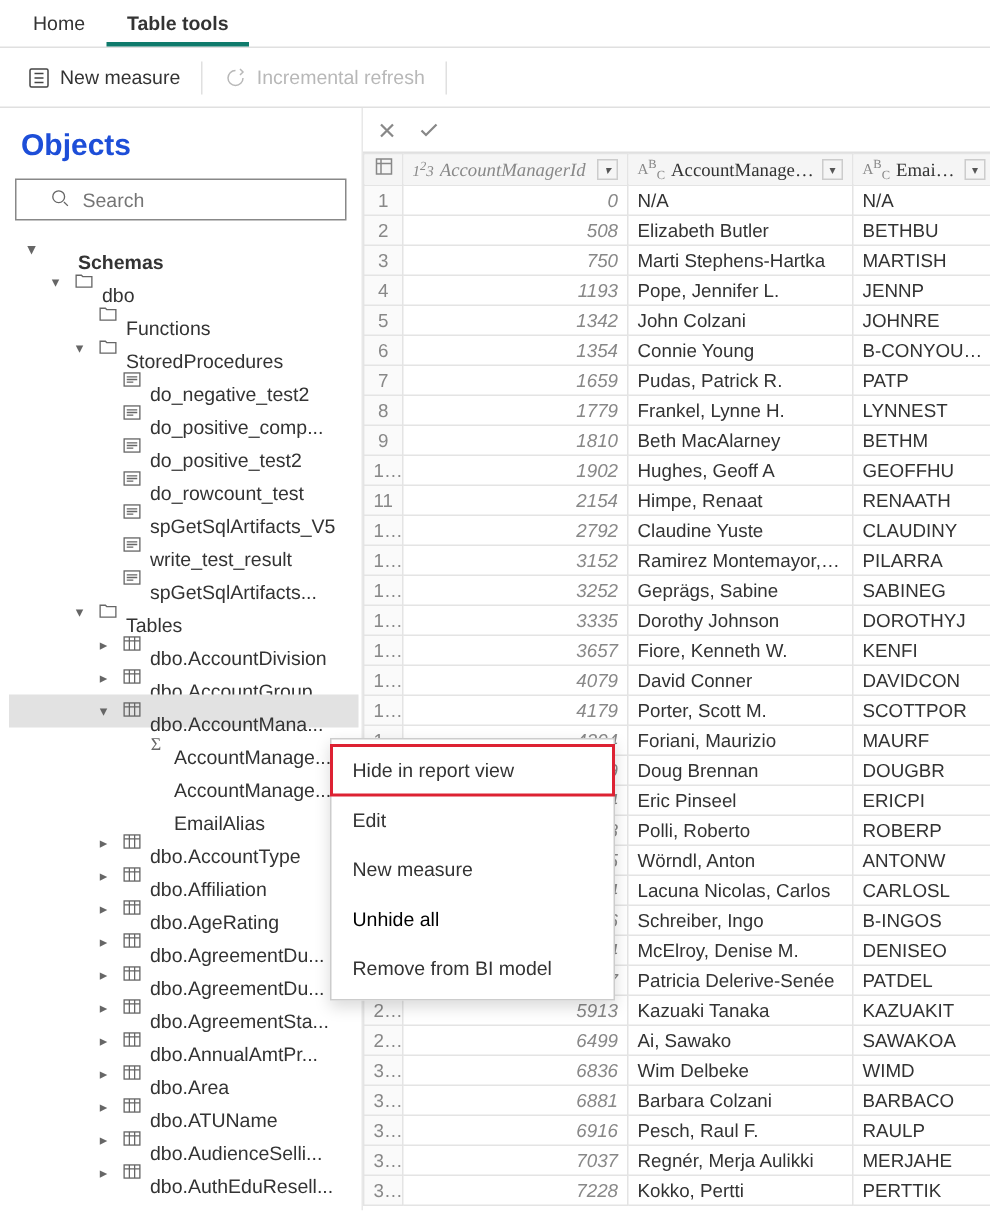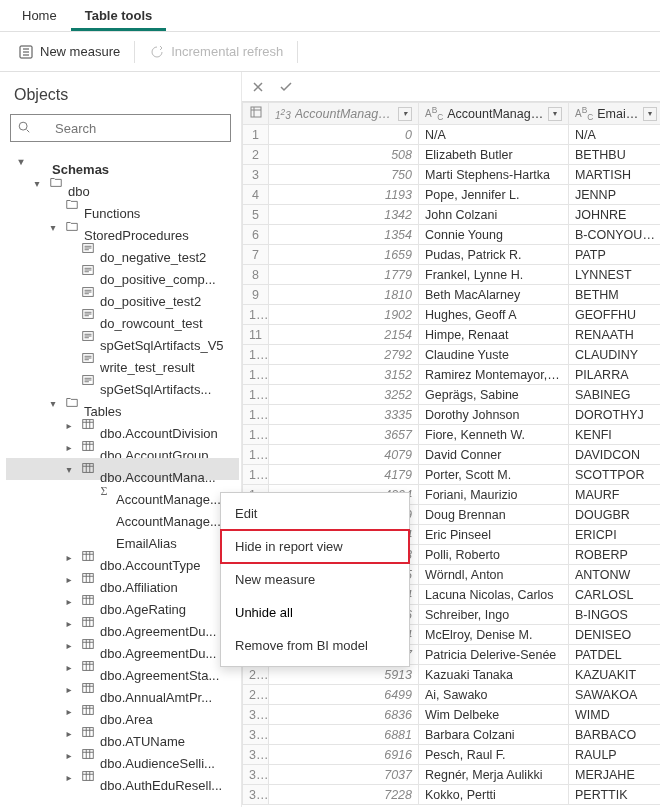--- a/index.html
+++ b/index.html
@@ -57,32 +57,33 @@
     height: calc(807px - 72px);
   }
   .sidebar {
     width: 242px;
     border-right: 1px solid #e8e8e8;
     padding: 8px 0;
     overflow: hidden;
     position: relative;
   }
   .side-title {
-    font-size: 16px;
+    font-size: 20px;
     padding: 6px 14px 10px;
-    color: #404040;
+    color: #1d4ed8;
+    font-weight: bold;
   }
   .search-wrap {
     margin: 0 10px 8px;
     border: 1px solid #888;
     display: flex;
     align-items: center;
     height: 28px;
-    padding: 0 6px;
-    gap: 22px;
+    padding: 0 22px;
+    gap: 6px;
   }
   .search-wrap input {
     border: none; outline: none;
     flex: 1; font-size: 13px;
     background: transparent;
   }
   .tree {
     padding: 0 2px 0 6px;
   }
   .node {
@@ -151,20 +152,21 @@
     height: 20px;
     overflow: hidden;
     text-overflow: ellipsis;
     white-space: nowrap;
   }
   table.dgrid th {
     background: #f5f5f5;
     font-weight: normal;
     text-align: left;
     position: relative;
+    font-family: Liberation Serif, serif;
   }
   .rownum {
     width: 26px;
     text-align: center !important;
     color: #888;
     background: #fafafa;
   }
   .col-id { width: 150px; text-align: right; color:#888; font-style: italic; }
   .col-name { width: 150px; }
   .col-email { width: 95px; }
@@ -711,18 +713,18 @@
               <td class="col-name">Kokko, Pertti</td>
               <td class="col-email">PERTTIK</td>
             </tr>
           </tbody>
         </table>
     </div>
   </div>
 </div>
 
 <div class="context-menu" id="ctxmenu">
+    <div class="cm-item highlight-box">Hide in report view</div>
     <div class="cm-item">Edit</div>
-    <div class="cm-item highlight-box">Hide in report view</div>
     <div class="cm-item">New measure</div>
     <div class="cm-item disabled">Unhide all</div>
     <div class="cm-item">Remove from BI model</div>
   </div>
 
 </body></html>

